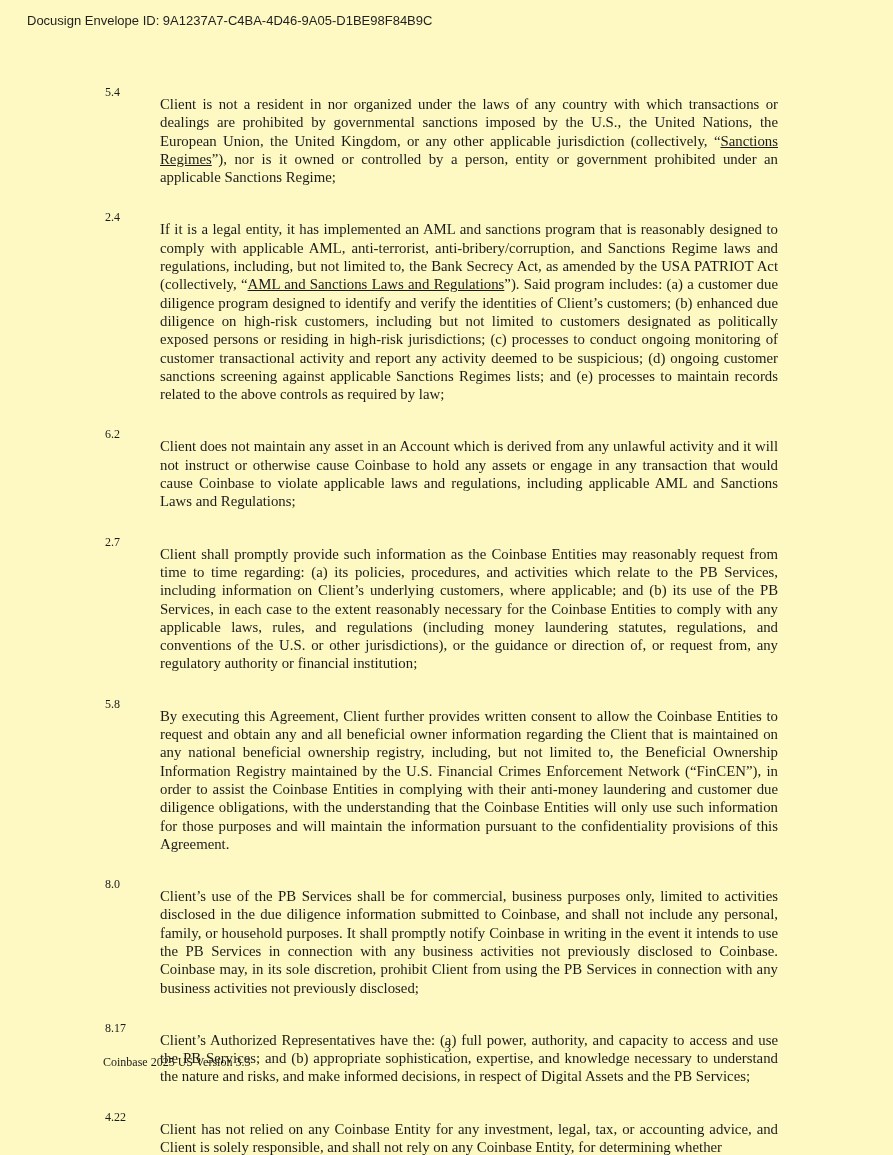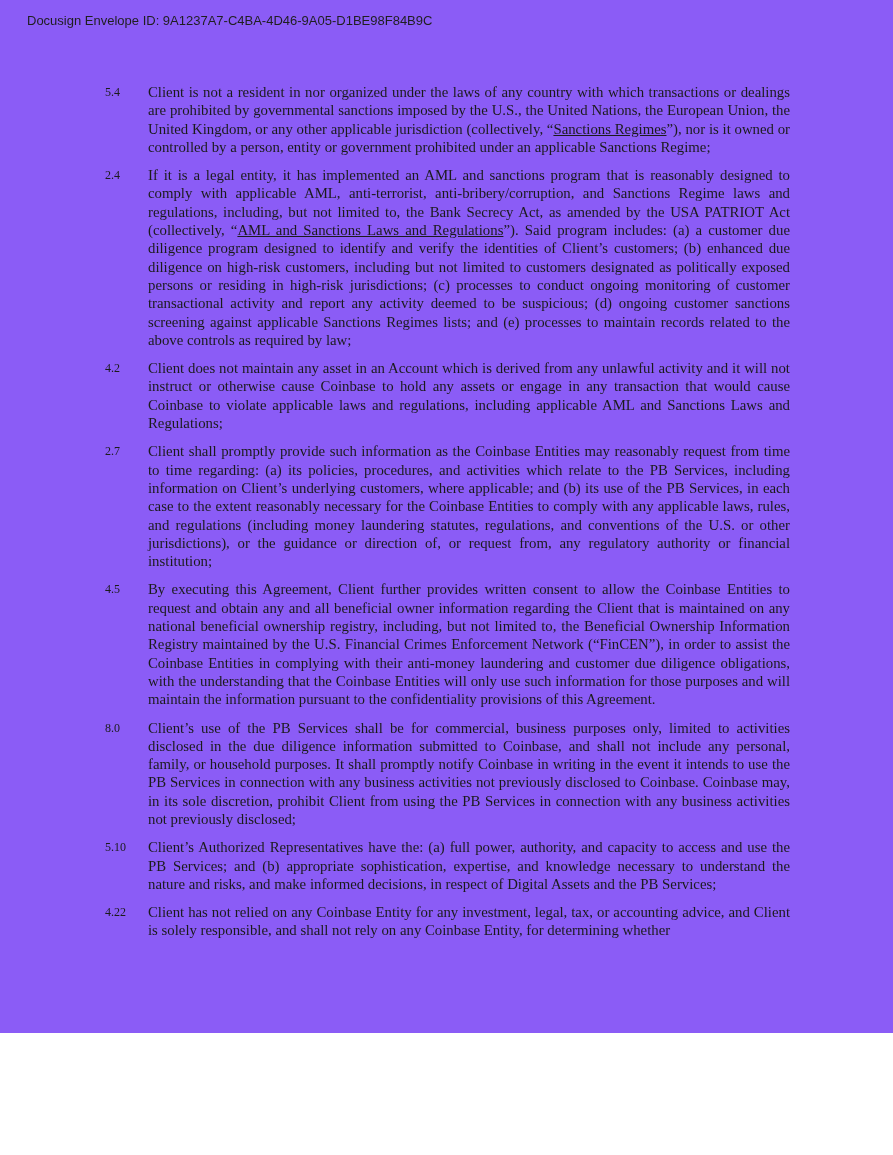--- a/index.html
+++ b/index.html
@@ -3,22 +3,22 @@
 <meta charset="utf-8">
 <style>
   html, body {
     margin: 0;
     padding: 0;
     background: #ffffff;
   }
   .page {
     position: relative;
     width: 893px;
-    height: 1033px;
-    background: #8b5cf6;
+    height: 1155px;
+    background: #fef9c3;
     color: #1b1b1b;
     font-family: "Liberation Serif", "DejaVu Serif", serif;
     overflow: hidden;
   }
   .envelope-header {
     position: absolute;
     top: 13px;
     left: 27px;
     font-family: "Liberation Sans", "DejaVu Sans", sans-serif;
     font-size: 13px;
@@ -37,21 +37,21 @@
     margin: 0 0 10px 0;
   }
   .sec-num {
     flex: 0 0 43px;
     width: 43px;
     font-size: 12px;
     line-height: 18.3px;
   }
   .sec-text {
     flex: 1 1 auto;
-    margin: 0;
+    margin: 12px;
     font-size: 14.8px;
     line-height: 18.3px;
     text-align: justify;
   }
   .uline {
     text-decoration: underline;
   }
   .page-number {
     position: absolute;
     top: 1040px;
@@ -77,37 +77,37 @@
   <div class="sections">
       <div class="section">
         <span class="sec-num">5.4</span>
         <p class="sec-text"><span>Client is not a resident in nor organized under the laws of any country with which transactions or dealings are prohibited by governmental sanctions imposed by the U.S., the United Nations, the European Union, the United Kingdom, or any other applicable jurisdiction (collectively, “</span><span class="uline">Sanctions Regimes</span><span>”), nor is it owned or controlled by a person, entity or government prohibited under an applicable Sanctions Regime;</span></p>
       </div>
       <div class="section">
         <span class="sec-num">2.4</span>
         <p class="sec-text"><span>If it is a legal entity, it has implemented an AML and sanctions program that is reasonably designed to comply with applicable AML, anti-terrorist, anti-bribery/corruption, and Sanctions Regime laws and regulations, including, but not limited to, the Bank Secrecy Act, as amended by the USA PATRIOT Act (collectively, “</span><span class="uline">AML and Sanctions Laws and Regulations</span><span>”). Said program includes: (a) a customer due diligence program designed to identify and verify the identities of Client’s customers; (b) enhanced due diligence on high-risk customers, including but not limited to customers designated as politically exposed persons or residing in high-risk jurisdictions; (c) processes to conduct ongoing monitoring of customer transactional activity and report any activity deemed to be suspicious; (d) ongoing customer sanctions screening against applicable Sanctions Regimes lists; and (e) processes to maintain records related to the above controls as required by law;</span></p>
       </div>
       <div class="section">
-        <span class="sec-num">4.2</span>
+        <span class="sec-num">6.2</span>
         <p class="sec-text"><span>Client does not maintain any asset in an Account which is derived from any unlawful activity and it will not instruct or otherwise cause Coinbase to hold any assets or engage in any transaction that would cause Coinbase to violate applicable laws and regulations, including applicable AML and Sanctions Laws and Regulations;</span></p>
       </div>
       <div class="section">
         <span class="sec-num">2.7</span>
         <p class="sec-text"><span>Client shall promptly provide such information as the Coinbase Entities may reasonably request from time to time regarding: (a) its policies, procedures, and activities which relate to the PB Services, including information on Client’s underlying customers, where applicable; and (b) its use of the PB Services, in each case to the extent reasonably necessary for the Coinbase Entities to comply with any applicable laws, rules, and regulations (including money laundering statutes, regulations, and conventions of the U.S. or other jurisdictions), or the guidance or direction of, or request from, any regulatory authority or financial institution;</span></p>
       </div>
       <div class="section">
-        <span class="sec-num">4.5</span>
+        <span class="sec-num">5.8</span>
         <p class="sec-text"><span>By executing this Agreement, Client further provides written consent to allow the Coinbase Entities to request and obtain any and all beneficial owner information regarding the Client that is maintained on any national beneficial ownership registry, including, but not limited to, the Beneficial Ownership Information Registry maintained by the U.S. Financial Crimes Enforcement Network (“FinCEN”),  in order to assist the Coinbase Entities in complying with their anti-money laundering and customer due diligence obligations, with the understanding that the Coinbase Entities will only use such information for those purposes and will maintain the information pursuant to the confidentiality provisions of this Agreement.</span></p>
       </div>
       <div class="section">
         <span class="sec-num">8.0</span>
         <p class="sec-text"><span>Client’s use of the PB Services shall be for commercial, business purposes only, limited to activities disclosed in the due diligence information submitted to Coinbase, and shall not include any personal, family, or household purposes. It shall promptly notify Coinbase in writing in the event it intends to use the PB Services in connection with any business activities not previously disclosed to Coinbase. Coinbase may, in its sole discretion, prohibit Client from using the PB Services in connection with any business activities not previously disclosed;</span></p>
       </div>
       <div class="section">
-        <span class="sec-num">5.10</span>
+        <span class="sec-num">8.17</span>
         <p class="sec-text"><span>Client’s Authorized Representatives have the: (a) full power, authority, and capacity to access and use the PB Services; and (b) appropriate sophistication, expertise, and knowledge necessary to understand the nature and risks, and make informed decisions, in respect of Digital Assets and the PB Services;</span></p>
       </div>
       <div class="section">
         <span class="sec-num">4.22</span>
         <p class="sec-text"><span>Client has not relied on any Coinbase Entity for any investment, legal, tax, or accounting advice, and Client is solely responsible, and shall not rely on any Coinbase Entity, for determining whether</span></p>
       </div>
     </div>
 
   <div class="page-number">3</div>
 

